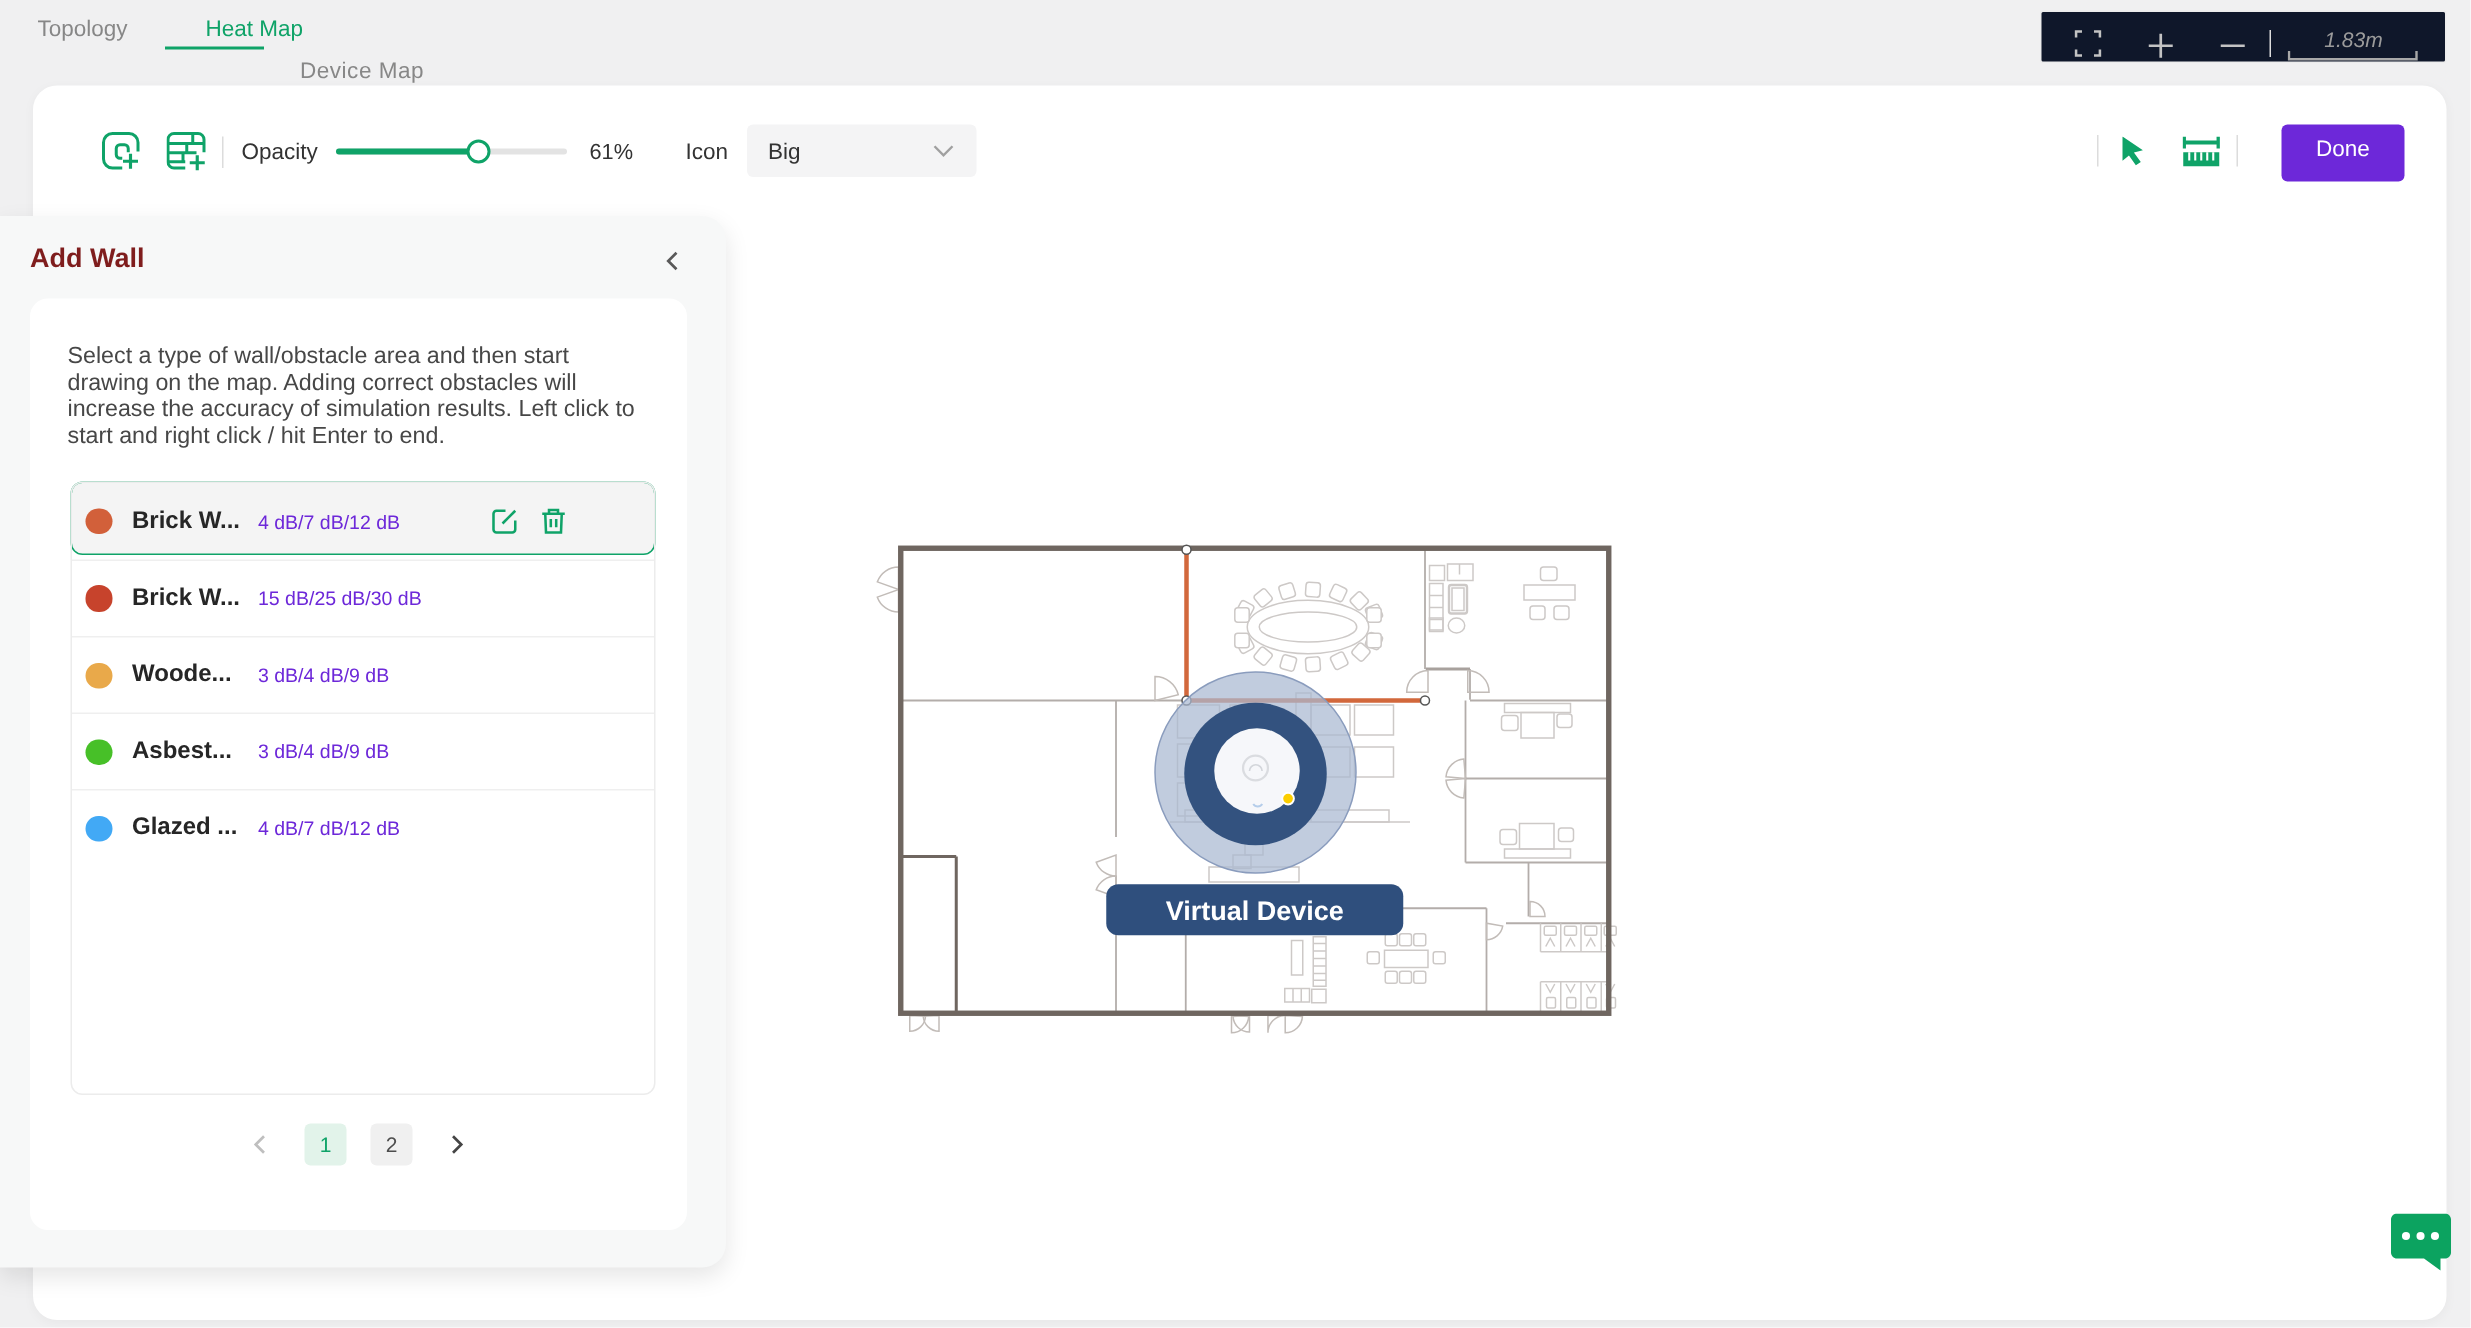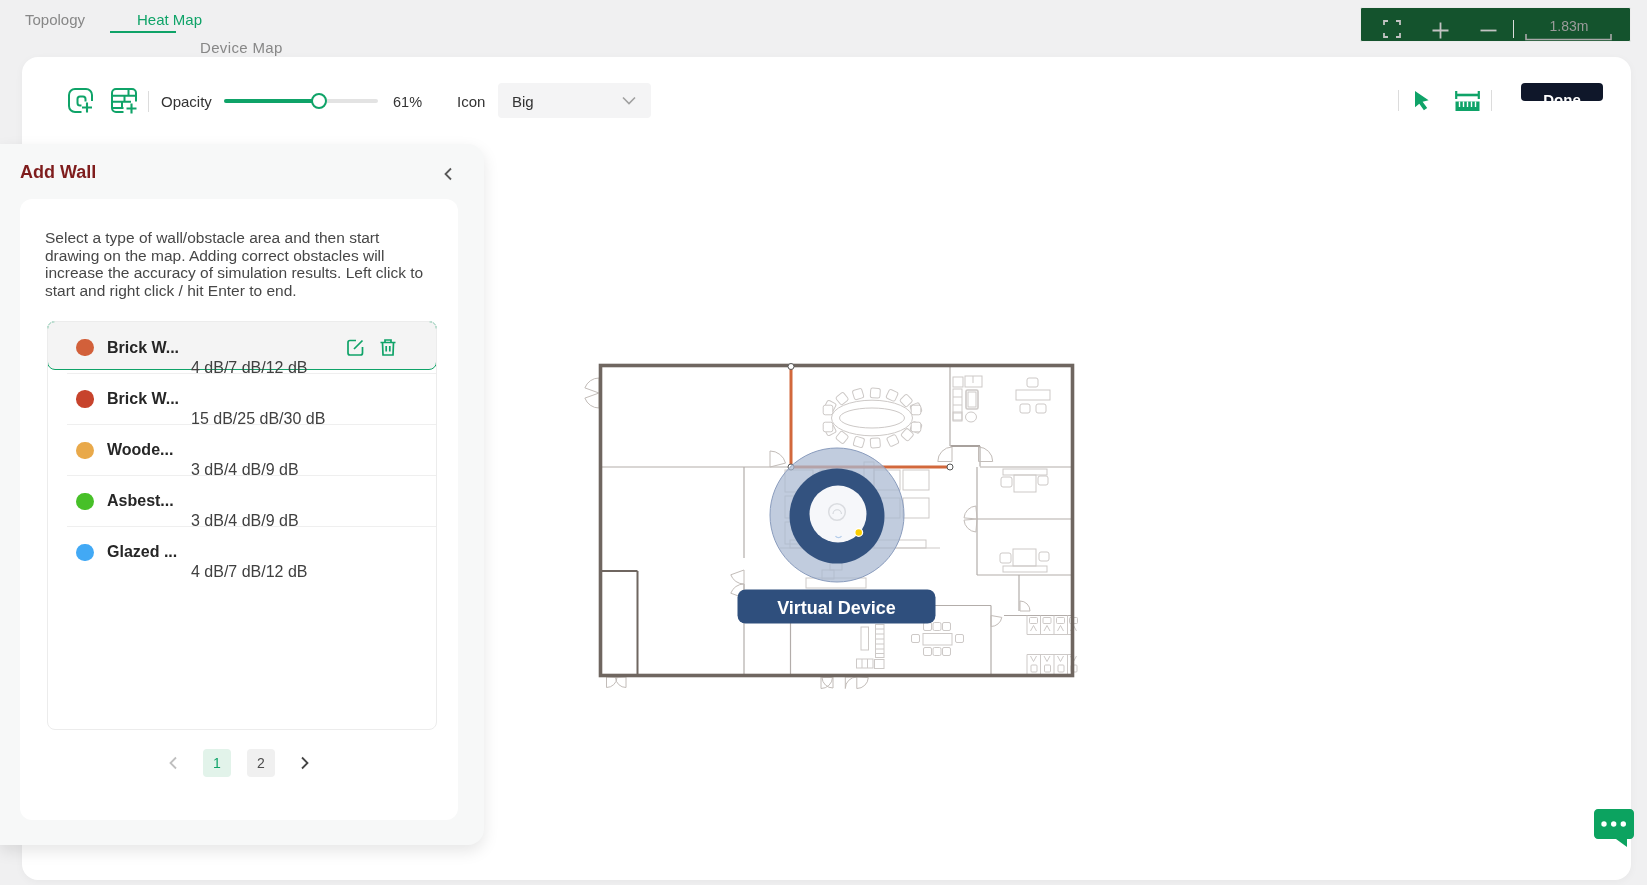--- a/index.html
+++ b/index.html
@@ -6,45 +6,45 @@
 html,body { width:1647px; height:885px; overflow:hidden; }
 body { background:#f0f0f1; font-family:"Liberation Sans", sans-serif; position:relative; }
 .abs { position:absolute; }
 
 
 .tab { position:absolute; top:11px; font-size:15px; color:#878787; }
 .tab.active { color:#0fa368; }
 .tab-under { position:absolute; left:110px; top:30.7px; width:66px; height:2.6px; background:#0fa368; }
 
 
-.zoombar { position:absolute; left:1360px; top:7px; width:271px; height:35px; background:#14532d; border:1px solid #ececec; border-radius:2px; }
+.zoombar { position:absolute; left:1360px; top:7px; width:271px; height:35px; background:#0f172a; border:1px solid #ececec; border-radius:2px;font-style:italic; }
 
 
 .card { position:absolute; left:22px; top:57px; width:1609px; height:823px; background:#fff; border-radius:16px; box-shadow:0 2px 8px rgba(0,0,0,0.04); }
 
 
 .tbtext { position:absolute; font-size:15px; color:#333; }
 .vdiv { position:absolute; width:1px; background:#dcdcdc; }
 .slider-track { position:absolute; left:224px; top:99px; width:154px; height:4px; border-radius:2px; background:#e3e3e3; }
 .slider-fill { position:absolute; left:224px; top:99px; width:95px; height:4px; border-radius:2px; background:#0fa368; }
 .slider-knob { position:absolute; left:311px; top:93px; width:16px; height:16px; border-radius:50%; background:#fff; border:2.5px solid #0fa368; }
 .dropdown { position:absolute; left:498px; top:83px; width:153px; height:35px; background:#f4f4f5; border-radius:4px; }
-.done { position:absolute; left:1521px; top:83px; width:82px; height:18px; background:#0f172a; border-radius:4px; color:#fff; font-size:15px; font-weight:bold; text-align:center; line-height:34px; }
+.done { position:absolute; left:1521px; top:83px; width:82px; height:38px; background:#6d28d9; border-radius:4px; color:#fff; font-size:15px; font-weight:normal; text-align:center; line-height:34px; }
 
 
 .panel { position:absolute; left:0px; top:144px; width:484px; height:701px; background:#f7f8f8; border-radius:0 16px 16px 0; box-shadow:0 6px 16px rgba(0,0,0,0.10); }
 .panel-title { position:absolute; left:20px; top:162px; font-size:18px; font-weight:bold; color:#7f1d1d; }
 .inner { position:absolute; left:20px; top:199px; width:438px; height:621px; background:#fff; border-radius:12px; }
 .desc { position:absolute; left:45px; top:229px; width:395px; font-size:15.5px; line-height:17.5px; color:#474747; white-space:nowrap; }
-.list { position:absolute; left:47px; top:321px; width:390px; height:409px; border:1px solid #ececec; border-radius:8px;padding-left:19px; }
+.list { position:absolute; left:47px; top:321px; width:390px; height:409px; border:1px solid #ececec; border-radius:8px; }
 .row { position:relative; height:51.1px; }
 .row + .row { border-top:1px solid #efefef; }
 .row .dot { position:absolute; left:9px; top:50%; margin-top:-8.7px; width:17.5px; height:17.5px; border-radius:50%; }
 .row .nm { position:absolute; left:40px; top:50%; transform:translateY(-50%); font-size:16px; font-weight:bold; color:#262626; }
-.row .val { position:absolute; left:124px; top:50%; transform:translateY(-50%); font-size:16px; color:#404040;margin-top:20px; }
+.row .val { position:absolute; left:124px; top:50%; transform:translateY(-50%); font-size:13px; color:#6d28d9; }
 .sel { position:absolute; left:47px; top:321px; width:390px; height:49px; background:#f4f4f4; border:1.5px solid #0fa368; border-radius:8px; }
 .pgbox { position:absolute; top:749px; width:28px; height:28px; border-radius:4px; font-size:14px; text-align:center; line-height:28px; }
 
 
 .chat { position:absolute; left:1594px; top:809px; }
 svg text { font-family:"Liberation Sans", sans-serif; }
 </style>
 </head>
 <body>
 

